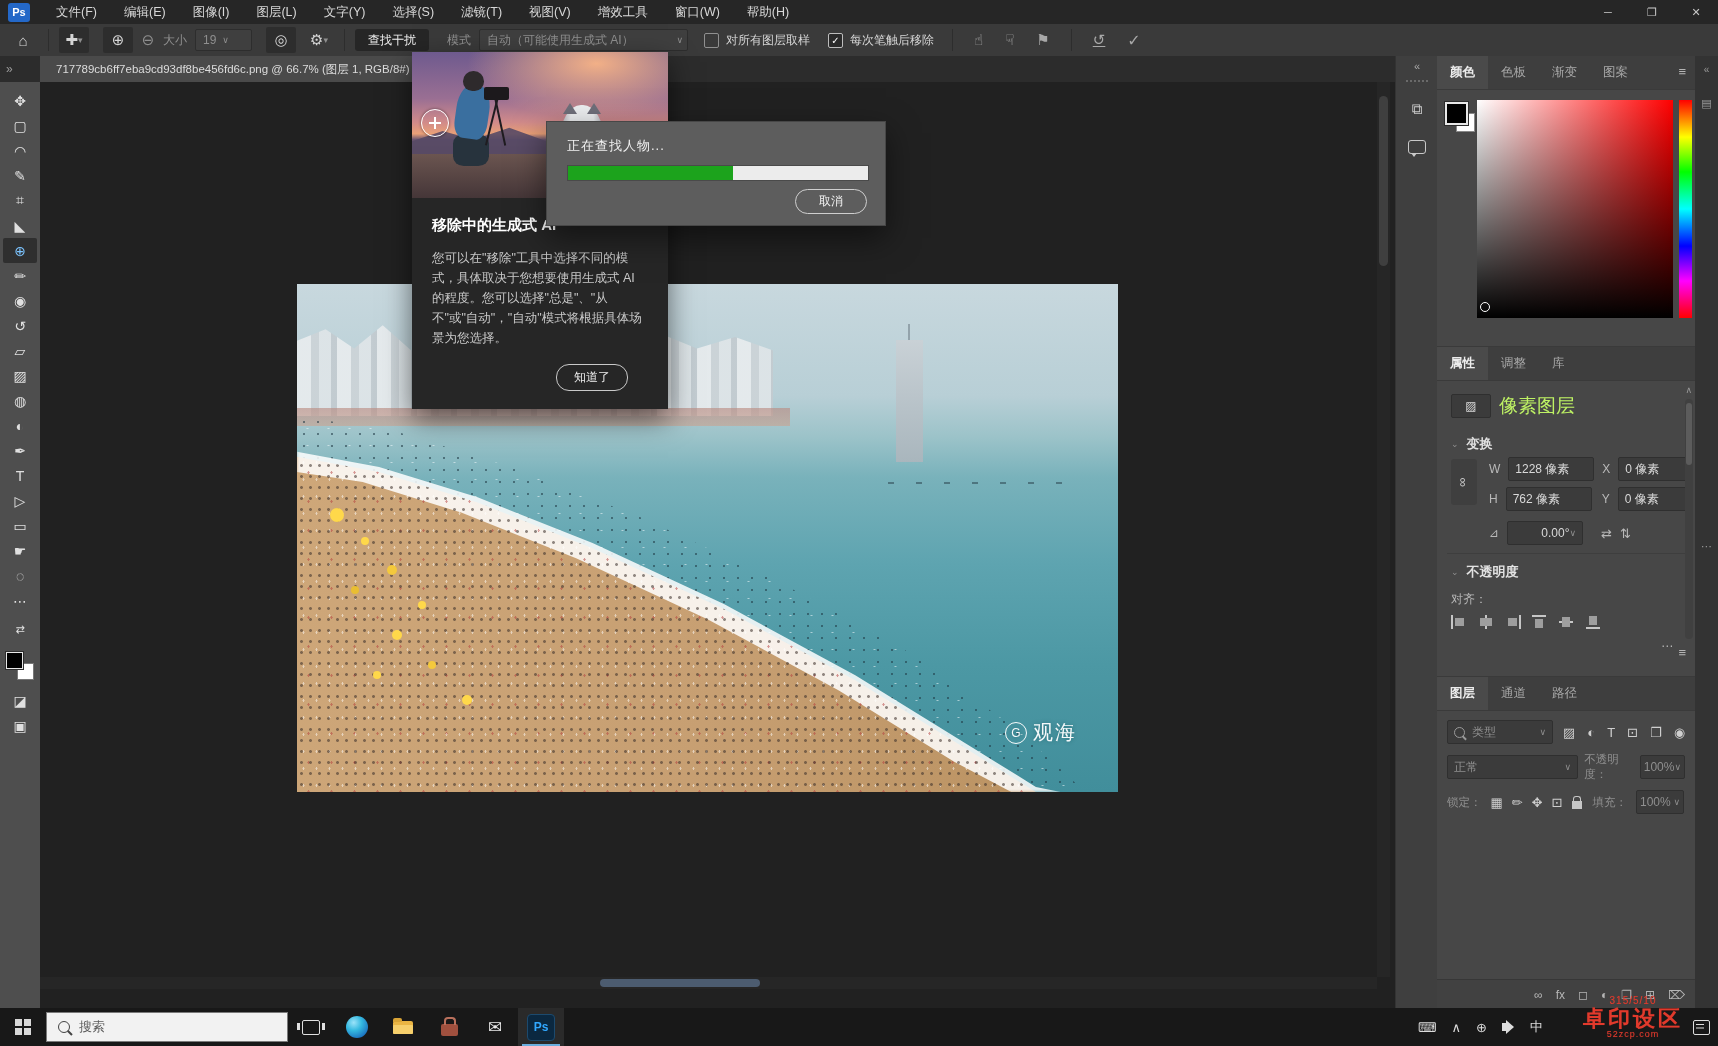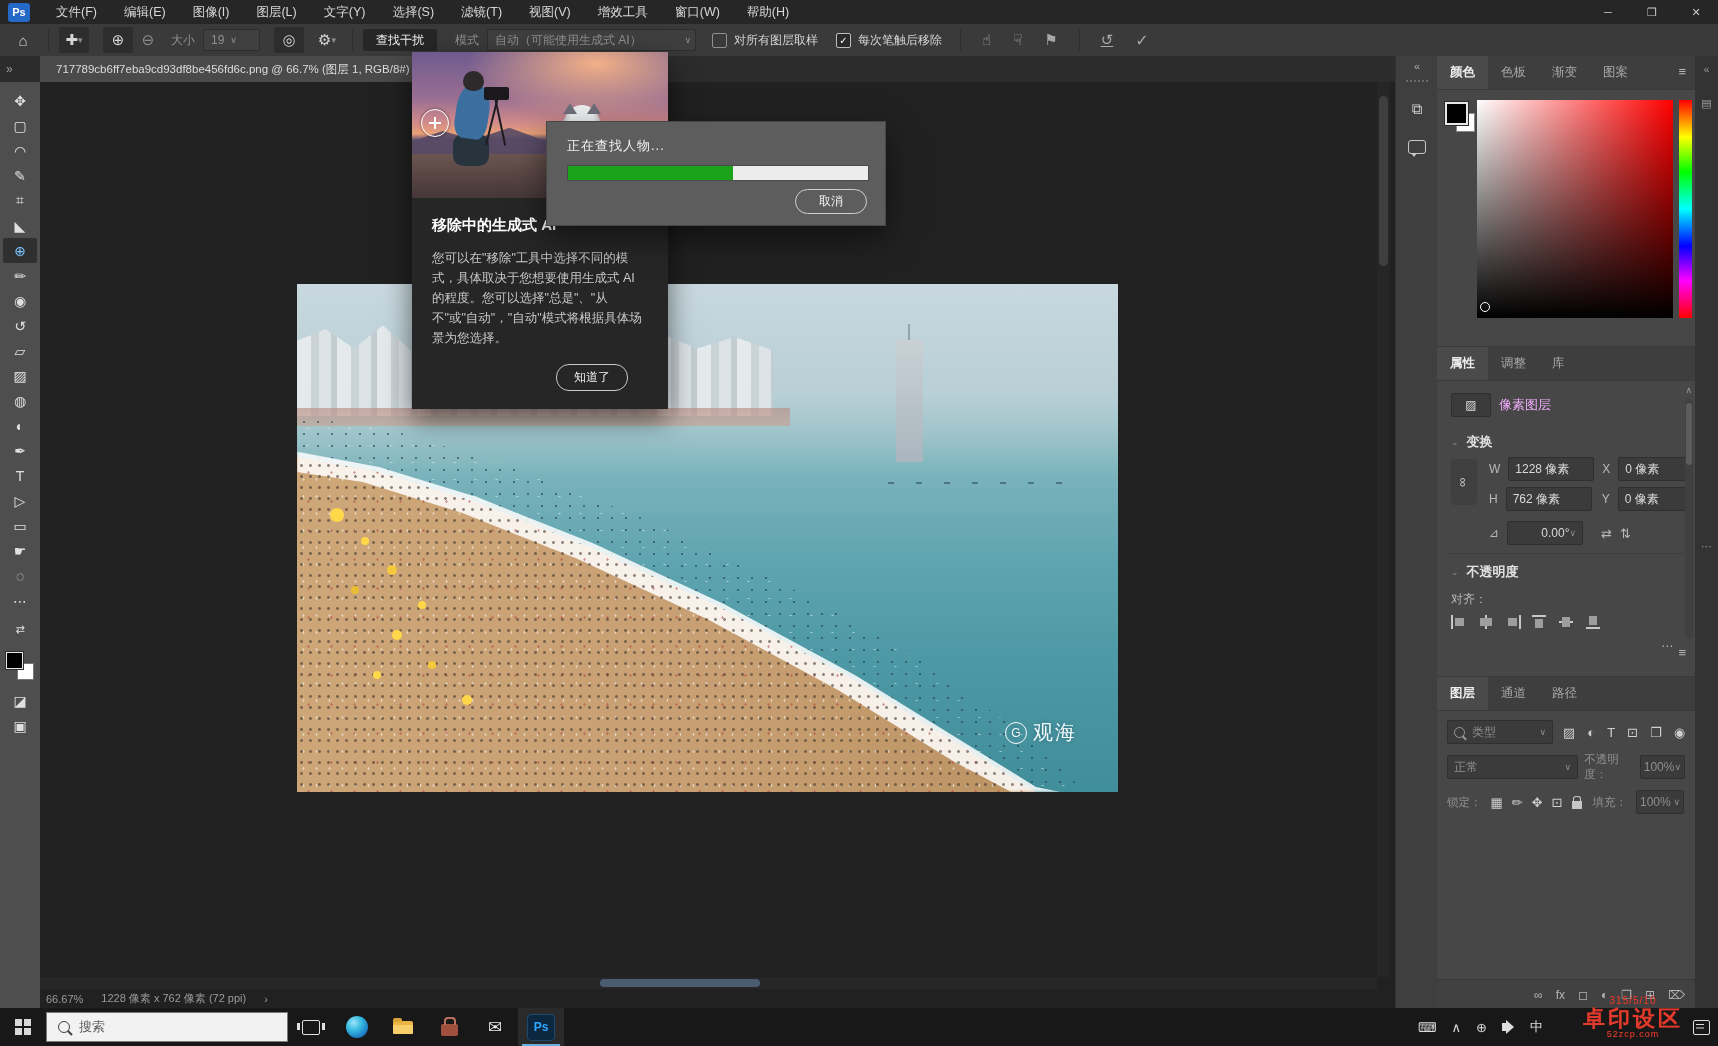--- a/index.html
+++ b/index.html
@@ -203,21 +203,21 @@
 
   <div class="optionsbar abs">
     <span class="otile" style="margin-left:8px">⌂</span>
     <span class="sep"></span>
     <span class="otile dark">
         <span>✚</span>
         <span class="chev">▾</span>
       </span>
     <span class="otile dark" style="margin-left:14px">⊕</span>
     <span class="otile" style="color:#8f8f8f">⊖</span>
-    <span class="glabel" style="margin-left:8px">大小</span>
+    <span class="glabel" style="margin-left:0">大小</span>
     <span class="ofield" style="width:44px;margin-left:8px">
         <span>19</span>
         <span class="chev">∨</span>
       </span>
     <span class="otile dark" style="margin-left:14px">◎</span>
     <span class="otile" style="margin-left:8px">
         <span>⚙</span>
         <span class="chev">▾</span>
       </span>
     <span class="sep"></span>
@@ -295,25 +295,20 @@
         <span class="gc">G</span>
         <span>观海</span>
       </div>
     </div>
     <div class="vscroll">
         <div class="vthumb"></div>
       </div>
     <div class="hscroll">
         <div class="hthumb"></div>
       </div>
-    <div class="statusrow">
-      <span>66.67%</span>
-      <span>1228 像素 x 762 像素 (72 ppi)</span>
-      <span>›</span>
-    </div>
   </div>
 
   <div class="popup abs">
     <div class="tipimg">
       <div class="mtn"></div>
       <div class="tipfg"></div>
       <div class="pg-legs"></div>
       <div class="pg-body"></div>
       <div class="pg-head"></div>
       <div class="tripod"></div>
@@ -368,21 +363,21 @@
     <div class="psec" style="top:290px;height:330px;border-top:1px solid #3a3a3a">
       <div class="ptabs">
 
       <span class="ptab active">属性</span>
           <span class="ptab">调整</span>
           <span class="ptab">库</span>
         </div>
       <span class="abs pburger" style="right:0;top:298px">≡</span>
       <div class="prow" style="margin:12px 14px 0 14px">
         <span class="pfieldbox" style="width:26px;justify-content:center">▨</span>
-        <span style="color:#f0abfc;font-size:13px">像素图层</span>
+        <span style="color:#bef264;font-size:19px">像素图层</span>
       </div>
       <div class="prow" style="margin:16px 14px 0 14px;gap:8px">
         <span class="chev">⌄</span>
         <span class="shead">变换</span>
       </div>
       <div class="linkbox">
           <span>∞</span>
         </div>
       <div class="prow abs" style="left:52px;top:110px">
         <span class="plabel">W</span>

